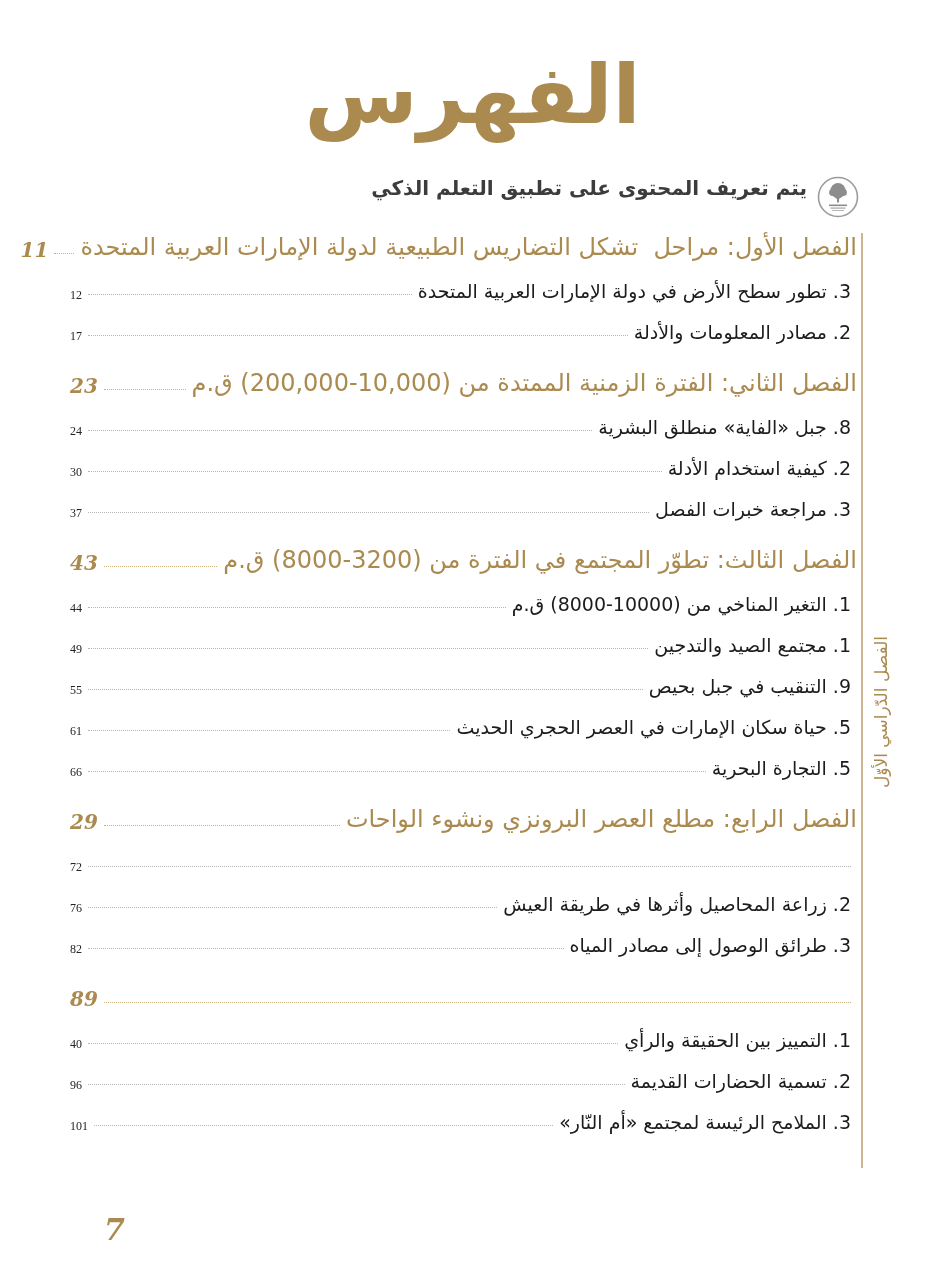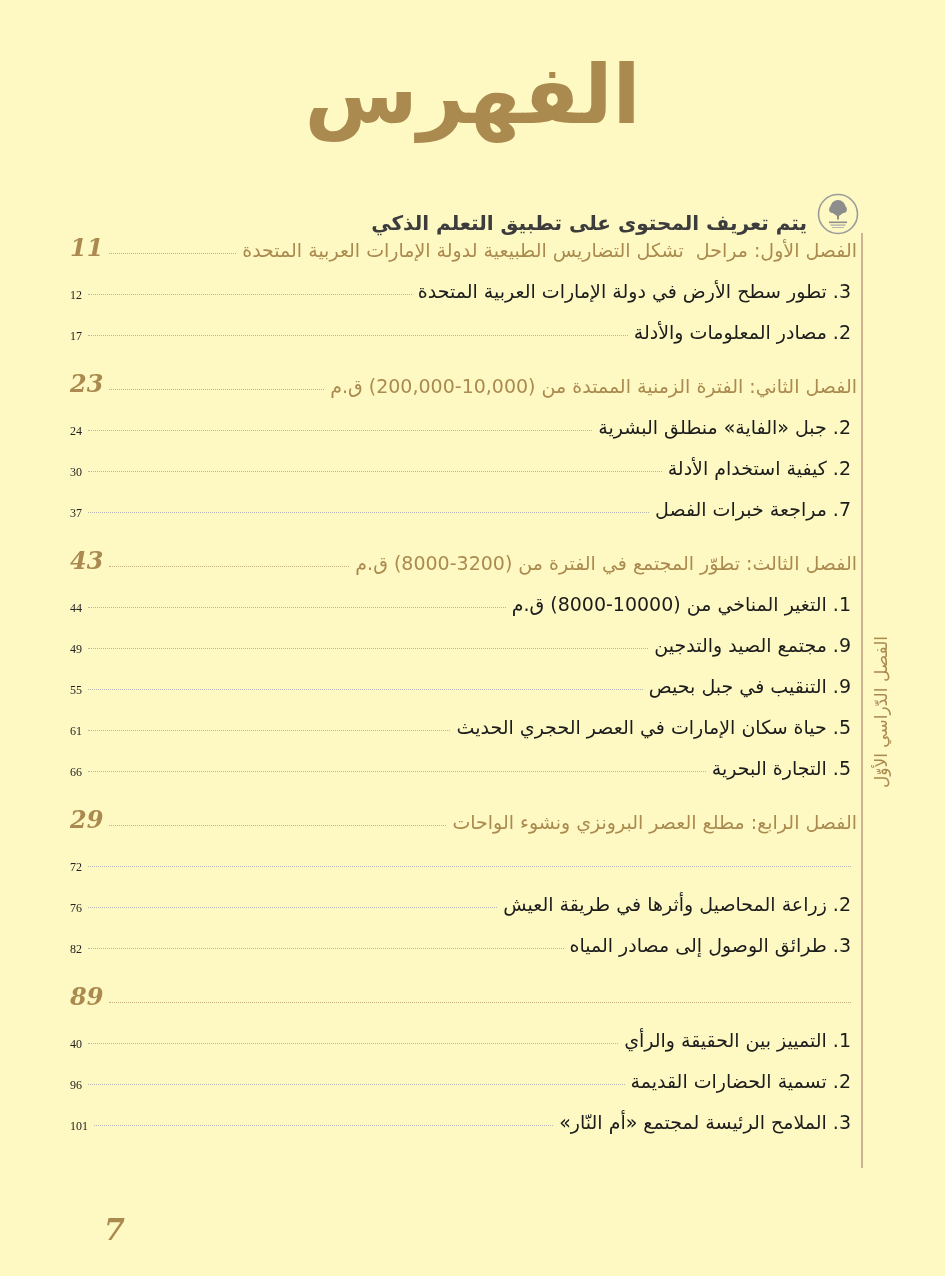--- a/index.html
+++ b/index.html
@@ -6,47 +6,47 @@
     --gold:#ab8a4f;
     --tan-line:#cdb594;
     --dots-tan:#c9ae7e;
     --dots-gray:#b5b5b5;
     --text-dark:#1c1c1c;
     --icon-gray:#9b9b9b;
   }
   html,body{margin:0;padding:0;background:#e8e8e8;}
   .page{
     position:relative;width:945px;height:1276px;margin:0 auto;
-    background:#fef9c3;overflow:hidden;direction:rtl;
+    background:#ffffff;overflow:hidden;direction:rtl;
     font-family:"DejaVu Sans",sans-serif;
   }
   .title{
     position:absolute;top:40px;left:0;right:0;
     text-align:center;font-size:82px;line-height:1.35;
     font-weight:bold;color:var(--gold);
   }
   .note{
-    position:absolute;top:193px;right:86px;
-    display:flex;align-items:flex-end;gap:10px;direction:rtl;
+    position:absolute;top:176px;right:86px;
+    display:flex;align-items:flex-start;gap:10px;direction:rtl;
   }
   .note-text{font-size:20px;font-weight:bold;color:#3c3c3c;}
   .note-icon svg{display:block;}
   .toc{
     position:absolute;top:224px;right:88px;left:70px;direction:rtl;
   }
   .row{display:flex;align-items:flex-end;height:41px;direction:rtl;}
   .row.chapter{margin-top:13px;}
   .row.chapter:first-child{margin-top:0;}
   .label{white-space:pre;padding-bottom:4px;}
-  .row.chapter .label{font-size:19px;color:var(--gold);}
+  .row.chapter .label{font-size:24px;color:var(--gold);}
   .row.sub .label{font-size:19px;color:var(--text-dark);padding-right:6px;}
   .leader{flex:1;margin:0 6px 11px 6px;border-bottom:1.5px dotted var(--dots-gray);min-width:20px;}
   .row.chapter .leader{border-bottom-color:var(--dots-tan);}
   .page-num{padding-bottom:3px;direction:ltr;}
-  .row.chapter .page-num{font-family:"DejaVu Serif",serif;font-style:italic;font-weight:bold;font-size:24px;color:var(--gold);}
+  .row.chapter .page-num{font-family:"DejaVu Serif",serif;font-style:italic;font-weight:bold;font-size:20px;color:var(--gold);}
   .row.sub .page-num{font-family:"Liberation Serif",serif;font-size:12px;color:#232323;}
   .sidebar-line{
     position:absolute;left:861px;top:233px;width:2px;height:935px;
     background:var(--tan-line);
   }
   .sidebar-label{
     position:absolute;top:712px;left:881px;
     transform:translate(-50%,-50%) rotate(-90deg);
     font-size:17px;color:var(--gold);white-space:nowrap;
   }
@@ -95,46 +95,46 @@
         <span class="label">2. مصادر المعلومات والأدلة</span>
         <span class="leader"></span>
         <span class="page-num">17</span>
       </div>
       <div class="row chapter">
         <span class="label">الفصل الثاني: الفترة الزمنية الممتدة من (10,000-200,000) ق.م</span>
         <span class="leader"></span>
         <span class="page-num">23</span>
       </div>
       <div class="row sub">
-        <span class="label">2. جبل «الفاية» منطلق البشرية</span>
+        <span class="label">8. جبل «الفاية» منطلق البشرية</span>
         <span class="leader"></span>
         <span class="page-num">24</span>
       </div>
       <div class="row sub">
         <span class="label">2. كيفية استخدام الأدلة</span>
         <span class="leader"></span>
         <span class="page-num">30</span>
       </div>
       <div class="row sub">
-        <span class="label">7. مراجعة خبرات الفصل</span>
+        <span class="label">3. مراجعة خبرات الفصل</span>
         <span class="leader"></span>
         <span class="page-num">37</span>
       </div>
       <div class="row chapter">
         <span class="label">الفصل الثالث: تطوّر المجتمع في الفترة من (3200-8000) ق.م</span>
         <span class="leader"></span>
         <span class="page-num">43</span>
       </div>
       <div class="row sub">
         <span class="label">1. التغير المناخي من (10000-8000) ق.م</span>
         <span class="leader"></span>
         <span class="page-num">44</span>
       </div>
       <div class="row sub">
-        <span class="label">9. مجتمع الصيد والتدجين</span>
+        <span class="label">1. مجتمع الصيد والتدجين</span>
         <span class="leader"></span>
         <span class="page-num">49</span>
       </div>
       <div class="row sub">
         <span class="label">9. التنقيب في جبل بحيص</span>
         <span class="leader"></span>
         <span class="page-num">55</span>
       </div>
       <div class="row sub">
         <span class="label">5. حياة سكان الإمارات في العصر الحجري الحديث</span>

